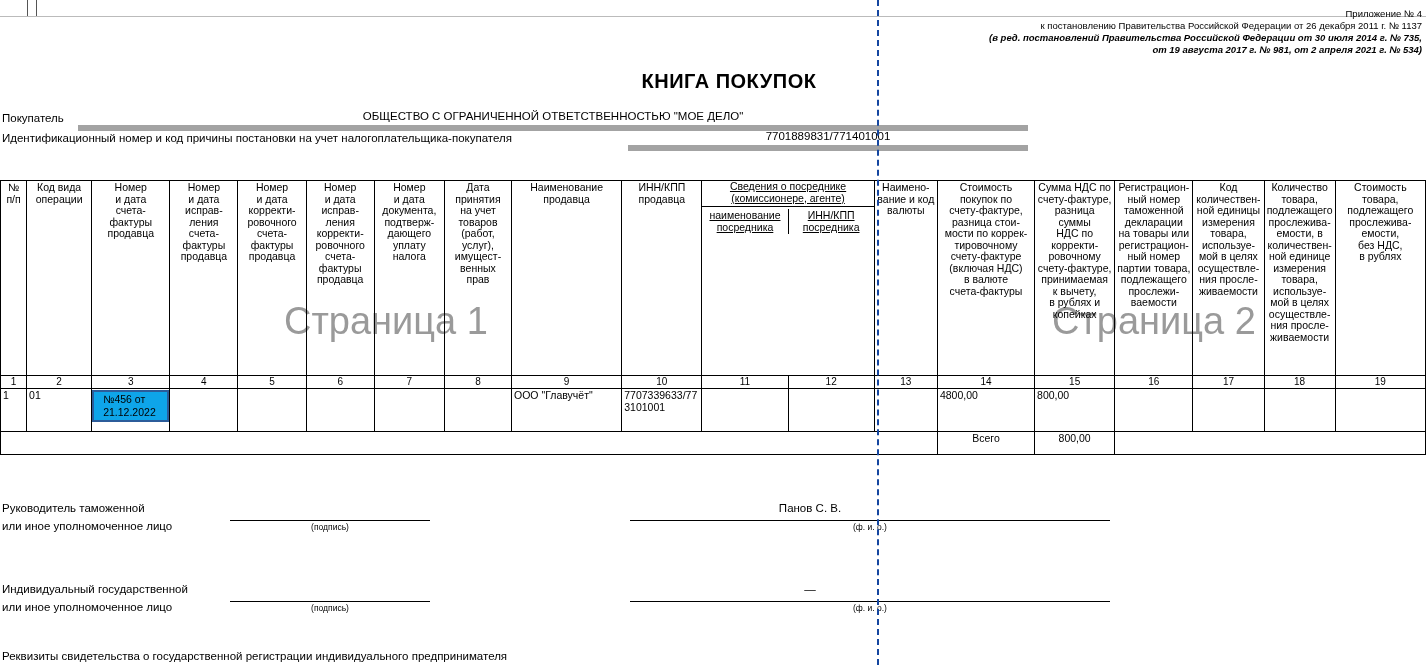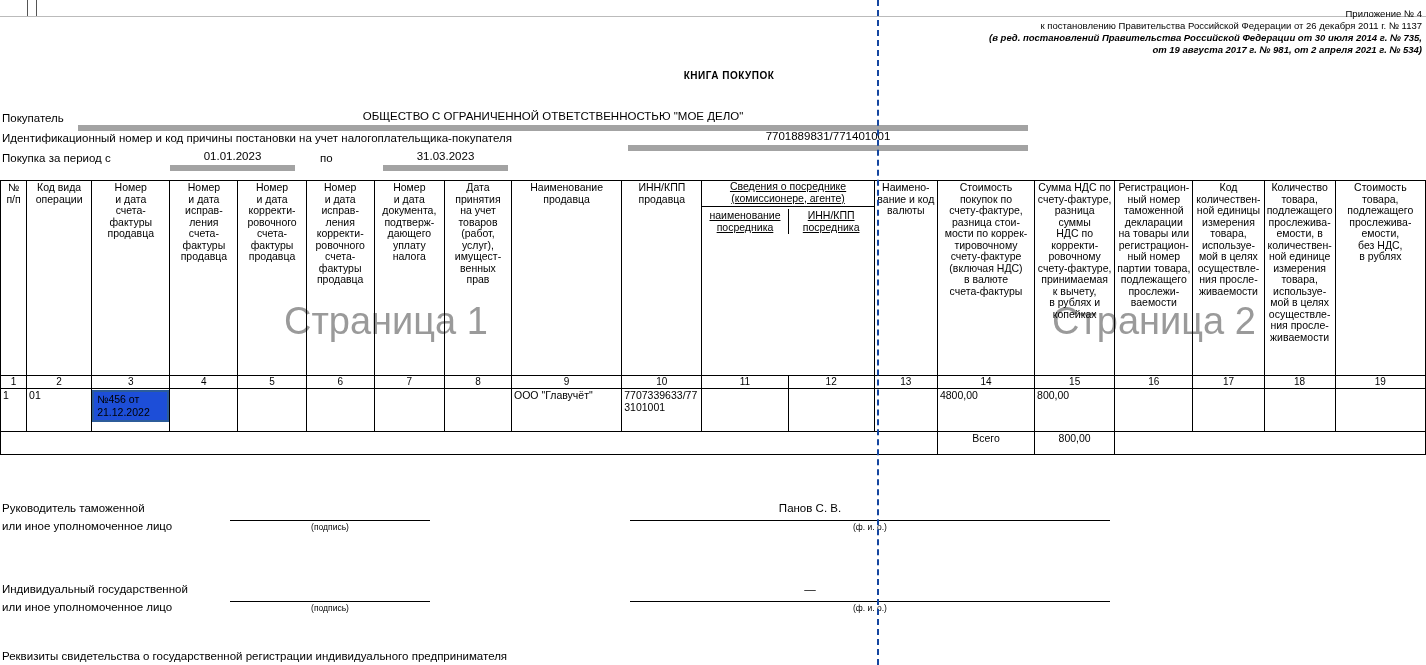--- a/index.html
+++ b/index.html
@@ -36,21 +36,21 @@
   .appendix .l3 { font-style: italic; font-weight: bold; }
   .appendix .l4 { font-style: italic; font-weight: bold; }
 
   
   .doc-title {
     position: absolute;
     left: 0;
     right: 0;
     top: 70px;
     text-align: center;
-    font-size: 10px;
+    font-size: 20px;
     font-weight: bold;
     letter-spacing: 0.5px;
     padding-left: 32px;
   }
 
   
   .hdr {
     position: absolute;
     left: 0;
     top: 108px;
@@ -145,25 +145,25 @@
     padding: 1px 2px;
   }
   .sub-pair > div:first-child {
     border-right: 1px solid #000;
   }
 
   
   .hl-box {
     display: block;
     border: 2px solid #2c5c9a;
-    padding: 1px 3px;
+    padding: 1px 9px;
     margin: -1px -2px;
     text-align: left;
     line-height: 13px;
-    background: #1d4ed8;
+    background: #0ea5e9;
   }
 
   
   .wm {
     position: absolute;
     font-size: 38px;
     color: #9a9a9a;
     font-family: "Liberation Sans", sans-serif;
     white-space: nowrap;
     pointer-events: none;
@@ -262,26 +262,20 @@
   <div class="doc-title">КНИГА ПОКУПОК</div>
 
   <div class="hdr">
     <div class="hdr-row">
       <span class="hdr-label">Покупатель</span>
       <span class="hdr-fill" style="left:78px; width:950px;">ОБЩЕСТВО С ОГРАНИЧЕННОЙ ОТВЕТСТВЕННОСТЬЮ "МОЕ ДЕЛО"</span>
     </div>
     <div class="hdr-row">
       <span class="hdr-label">Идентификационный номер и код причины постановки на учет налогоплательщика-покупателя</span>
       <span class="hdr-fill" style="left:628px; width:400px;">7701889831/771401001</span>
-    </div>
-    <div class="hdr-row">
-      <span class="hdr-label">Покупка за период с</span>
-      <span class="hdr-fill" style="left:170px; width:125px;">01.01.2023</span>
-      <span class="hdr-plain" style="left:320px;">по</span>
-      <span class="hdr-fill" style="left:383px; width:125px;">31.03.2023</span>
     </div>
   </div>
 
   <div class="wm wm1">Страница 1</div>
   <div class="wm wm2">Страница 2</div>
 
   <table class="book">
     <colgroup>
       <col style="width:26px">
       <col style="width:65px">

